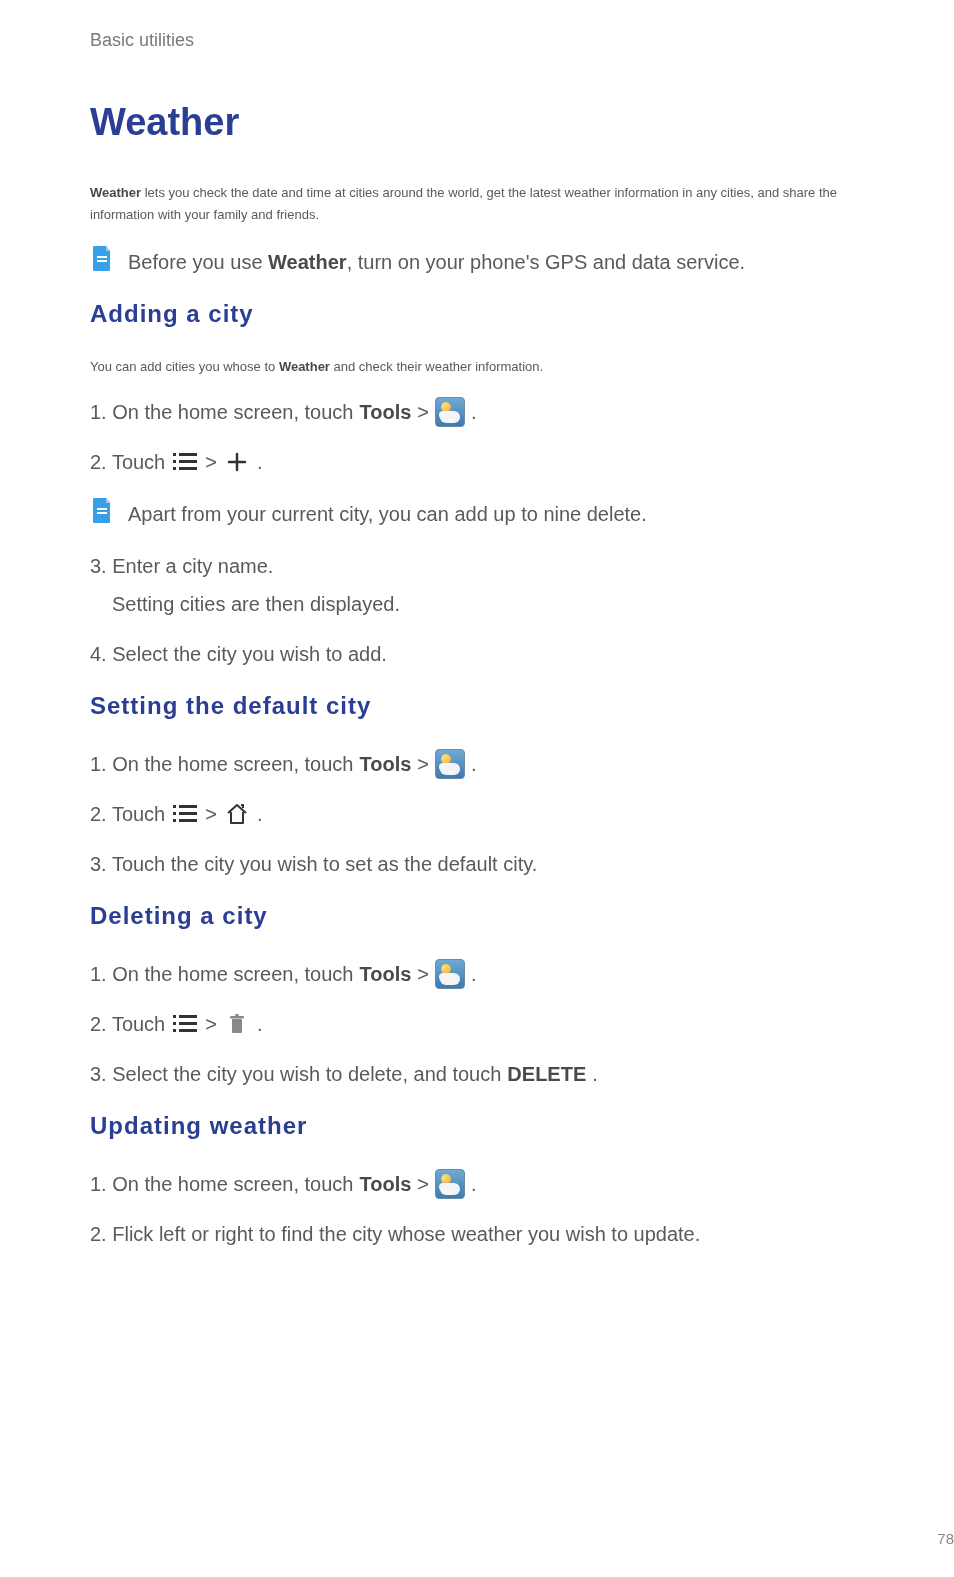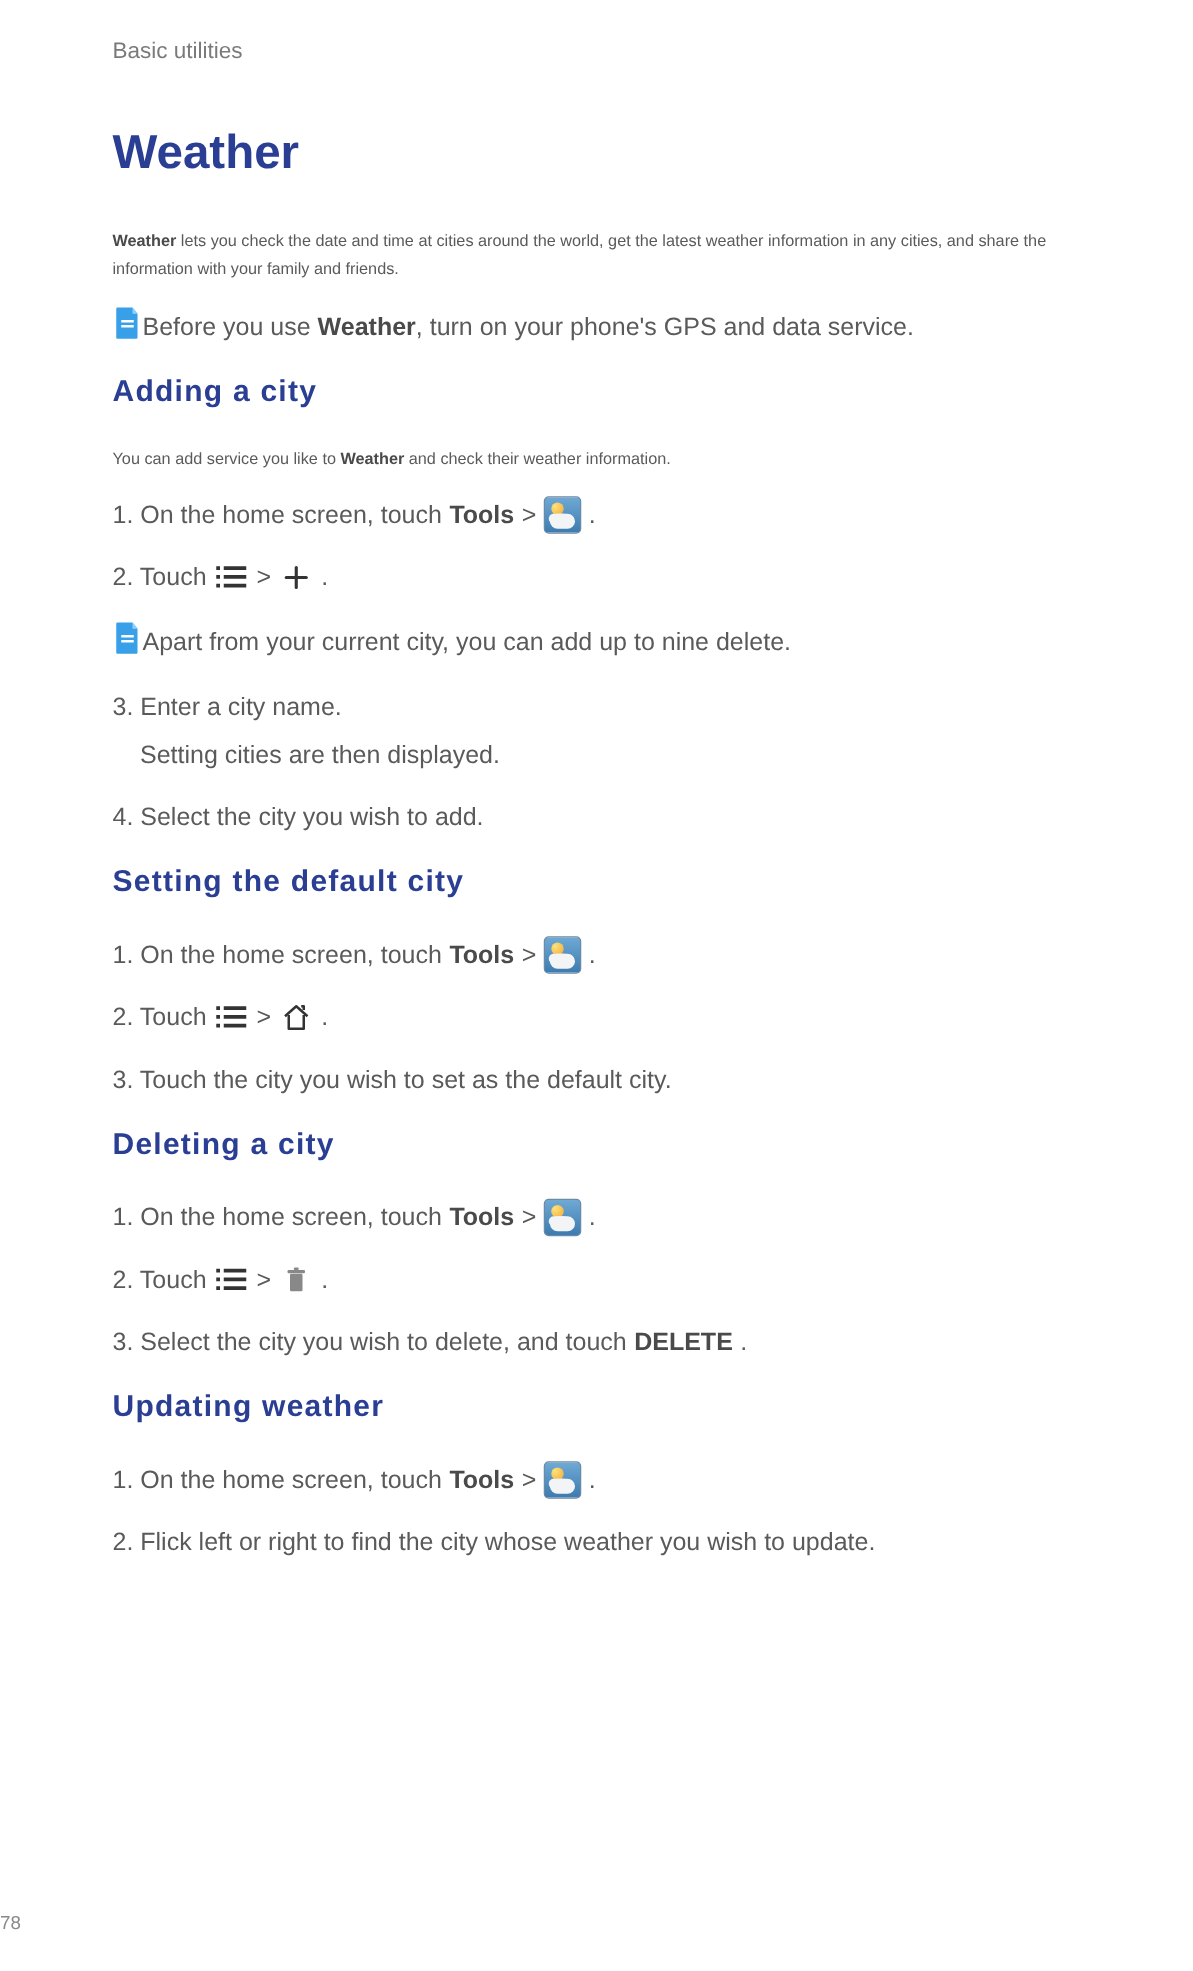--- a/index.html
+++ b/index.html
@@ -30,20 +30,21 @@
     margin: 0 0 38px 0;
   }
   p.body {
     font-size: 13px;
     line-height: 1.7;
     margin: 17px 0 18px 0;
   }
   .note-row {
     display: flex;
     align-items: flex-start;
+    gap: 14px;
     margin: 0 0 20px 0;
   }
   .note-row .note-text {
     font-size: 20px;
     line-height: 1.6;
     flex: 1;
     padding-top: 2px;
   }
   h2.subhead {
     font-size: 24px;
@@ -108,21 +109,21 @@
     display: inline-block;
     vertical-align: middle;
   }
   .icon-list svg, .icon-plus svg, .icon-home svg, .icon-trash svg {
     width: 100%; height: 100%; display:block;
   }
   .page-number {
     position: absolute;
     bottom: 30px;
     left: 0; right: 0;
-    text-align: left;
+    text-align: right;
     font-size: 15px;
     color: #8a8a8a;
   }
 </style>
 </head>
 <body>
 
 <div class="page">
 
   <div class="header-category">Basic utilities</div>
@@ -143,21 +144,21 @@
         </svg>
     </span>
     <span class="note-text">
       <span>Before you use </span><b>Weather</b><span>, turn on your phone's GPS and data service.</span>
     </span>
   </div>
 
   <h2 class="subhead">Adding a city</h2>
 
   <p class="body">
-    <span>You can add service you like to </span><b>Weather</b><span> and check their weather information.</span>
+    <span>You can add cities you whose to </span><b>Weather</b><span> and check their weather information.</span>
   </p>
 
   <div class="step">
     <span>1. On the home screen, touch </span>
     <b>Tools</b>
     <span> &gt; </span>
     <span class="icon-weather"></span>
     <span> .</span>
   </div>
 

